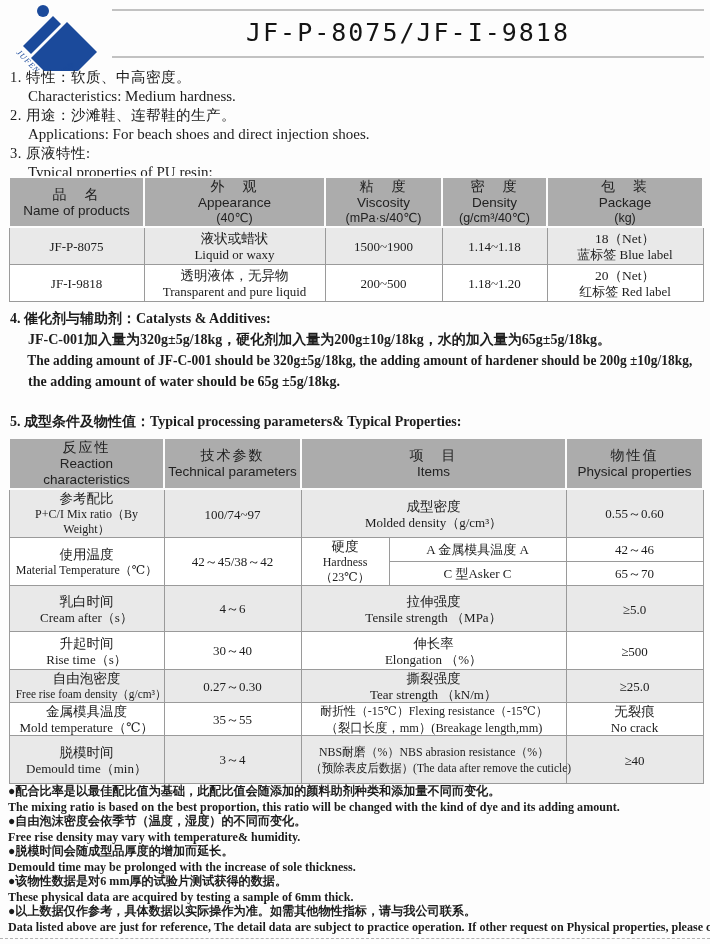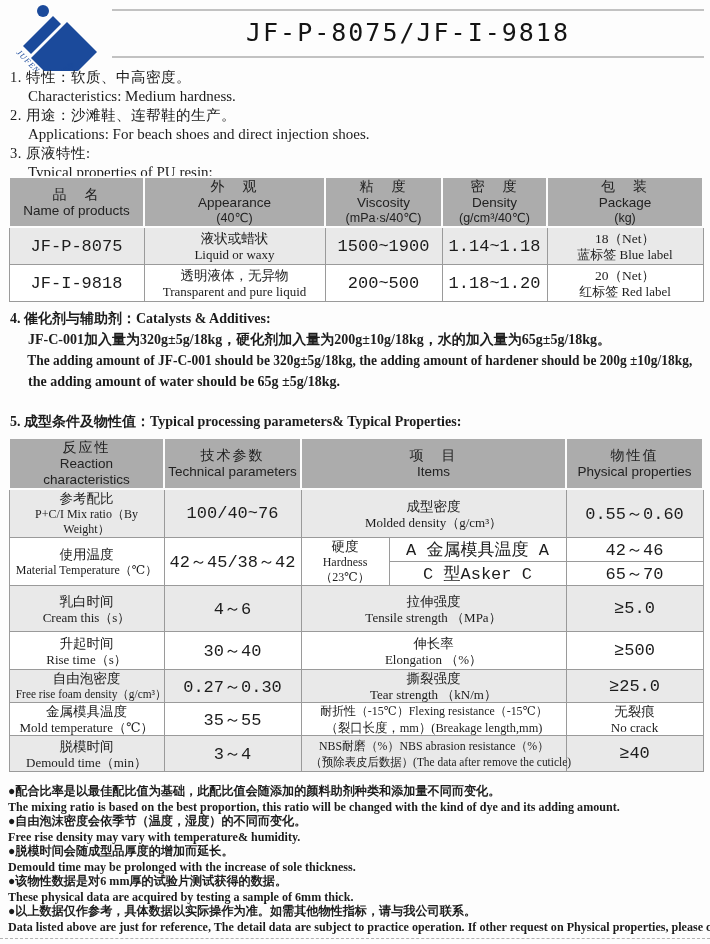--- a/index.html
+++ b/index.html
@@ -35,21 +35,21 @@
     border:1px solid #9a9a9a; padding:0 2px; vertical-align:middle; text-align:center;
   }
   tr.g  { background:#e9e9e9; }
   tr.w  { background:#ffffff;margin-top:14px; }
   .th-cn  { font-size:14px; line-height:17px; letter-spacing:2px; color:#222; }
   .th-en  { font-family:"Liberation Sans","DejaVu Sans",sans-serif; font-size:13.5px; line-height:16px; color:#222; }
   .th-sub { font-family:"Liberation Sans","DejaVu Sans",sans-serif; font-size:12.5px; line-height:15px; color:#222; }
   .cn  { font-size:13.5px; line-height:17px; }
   .en  { font-size:13px;  line-height:15px; }
   .en-sm { font-size:12px; line-height:15px; }
-  .val { font-size:17px;font-family:Liberation Mono, monospace; }
+  .val { font-size:13px; }
   .fit { white-space:nowrap; transform:scaleX(.95); transform-origin:50% 50%; }
   .t1 th { height:23px; }
   .t1 td { height:36px; }
   .t2 th { height:24px; }
   
   .catalyst { position:absolute; left:10px; top:308px; right:4px; font-weight:bold; }
   .catalyst .l { font-size:14px; line-height:21px; white-space:nowrap; }
   .catalyst .indent { padding-left:18px; }
   .catalyst .squeeze { transform:scaleX(.96); transform-origin:0 50%; }
   .sec5-title { position:absolute; left:10px; top:413px; font-weight:bold; font-size:14px; white-space:nowrap; }
@@ -186,21 +186,21 @@
           <div class="th-en">Physical properties</div>
         </th>
       </tr>
     </thead>
     <tbody>
       <tr class="g" style="height:38px">
         <td>
           <div class="cn">参考配比</div>
           <div class="en en-sm">P+C/I  Mix ratio（By Weight）</div>
         </td>
-        <td><span class="val">100/40~76</span></td>
+        <td><span class="val">100/74~97</span></td>
         <td colspan="2">
           <div class="cn">成型密度</div>
           <div class="en">Molded density（g/cm³）</div>
         </td>
         <td><span class="val">0.55～0.60</span></td>
       </tr>
       <tr class="w" style="height:21px">
         <td rowspan="2">
           <div class="cn">使用温度</div>
           <div class="en en-sm">Material Temperature（℃）</div>
@@ -213,21 +213,21 @@
         <td><span class="val">A 金属模具温度 A</span></td>
         <td><span class="val">42～46</span></td>
       </tr>
       <tr class="w" style="height:21px">
         <td><span class="val">C 型Asker C</span></td>
         <td><span class="val">65～70</span></td>
       </tr>
       <tr class="g" style="height:46px">
         <td>
           <div class="cn">乳白时间</div>
-          <div class="en">Cream this（s）</div>
+          <div class="en">Cream after（s）</div>
         </td>
         <td><span class="val">4～6</span></td>
         <td colspan="2">
           <div class="cn">拉伸强度</div>
           <div class="en">Tensile strength （MPa）</div>
         </td>
         <td><span class="val">≥5.0</span></td>
       </tr>
       <tr class="w" style="height:38px">
         <td>
@@ -261,21 +261,21 @@
         <td><span class="val">35～55</span></td>
         <td colspan="2">
           <div class="cn fit" style="font-size:12.5px">耐折性（-15℃）Flexing resistance（-15℃）</div>
           <div class="en fit">（裂口长度，mm）(Breakage length,mm)</div>
         </td>
         <td>
           <div class="cn">无裂痕</div>
           <div class="en">No crack</div>
         </td>
       </tr>
-      <tr class="g" style="height:36px">
+      <tr class="g" style="height:48px">
         <td>
           <div class="cn">脱模时间</div>
           <div class="en">Demould time（min）</div>
         </td>
         <td><span class="val">3～4</span></td>
         <td colspan="2">
           <div class="cn fit" style="font-size:12.5px">NBS耐磨（%）NBS abrasion resistance（%）</div>
           <div class="en-sm fit">（预除表皮后数据）(The data after remove the cuticle)</div>
         </td>
         <td><span class="val">≥40</span></td>

